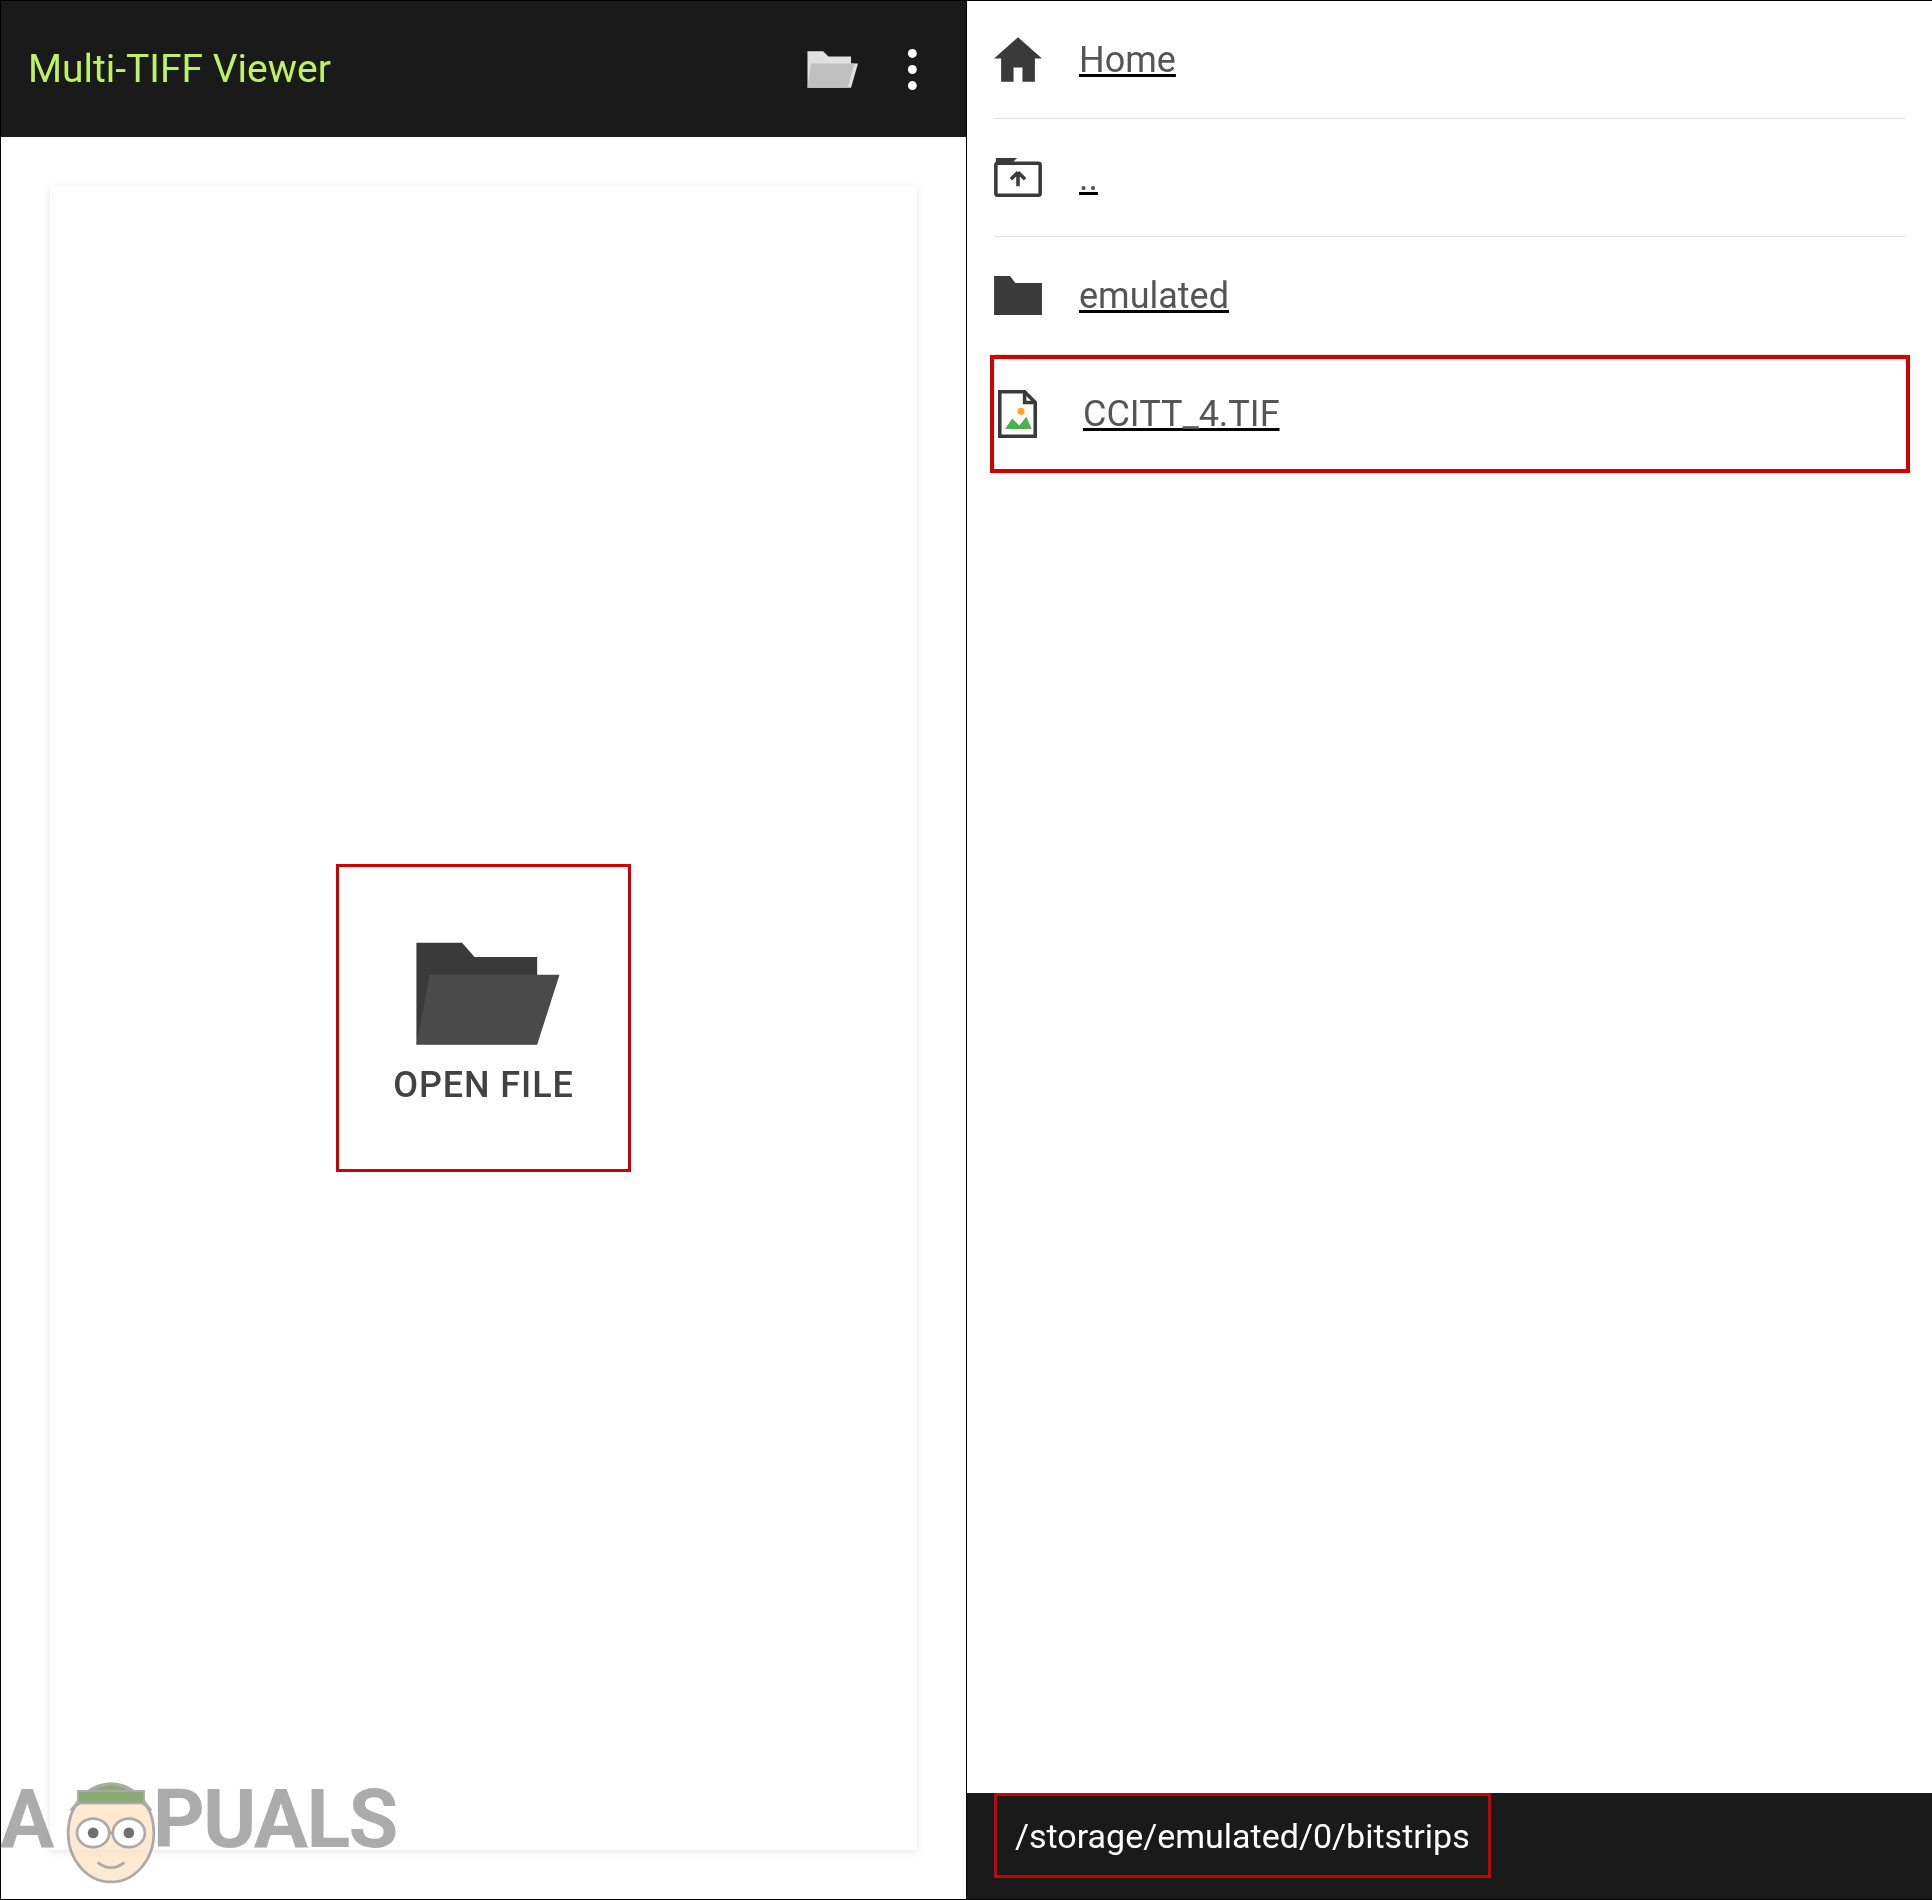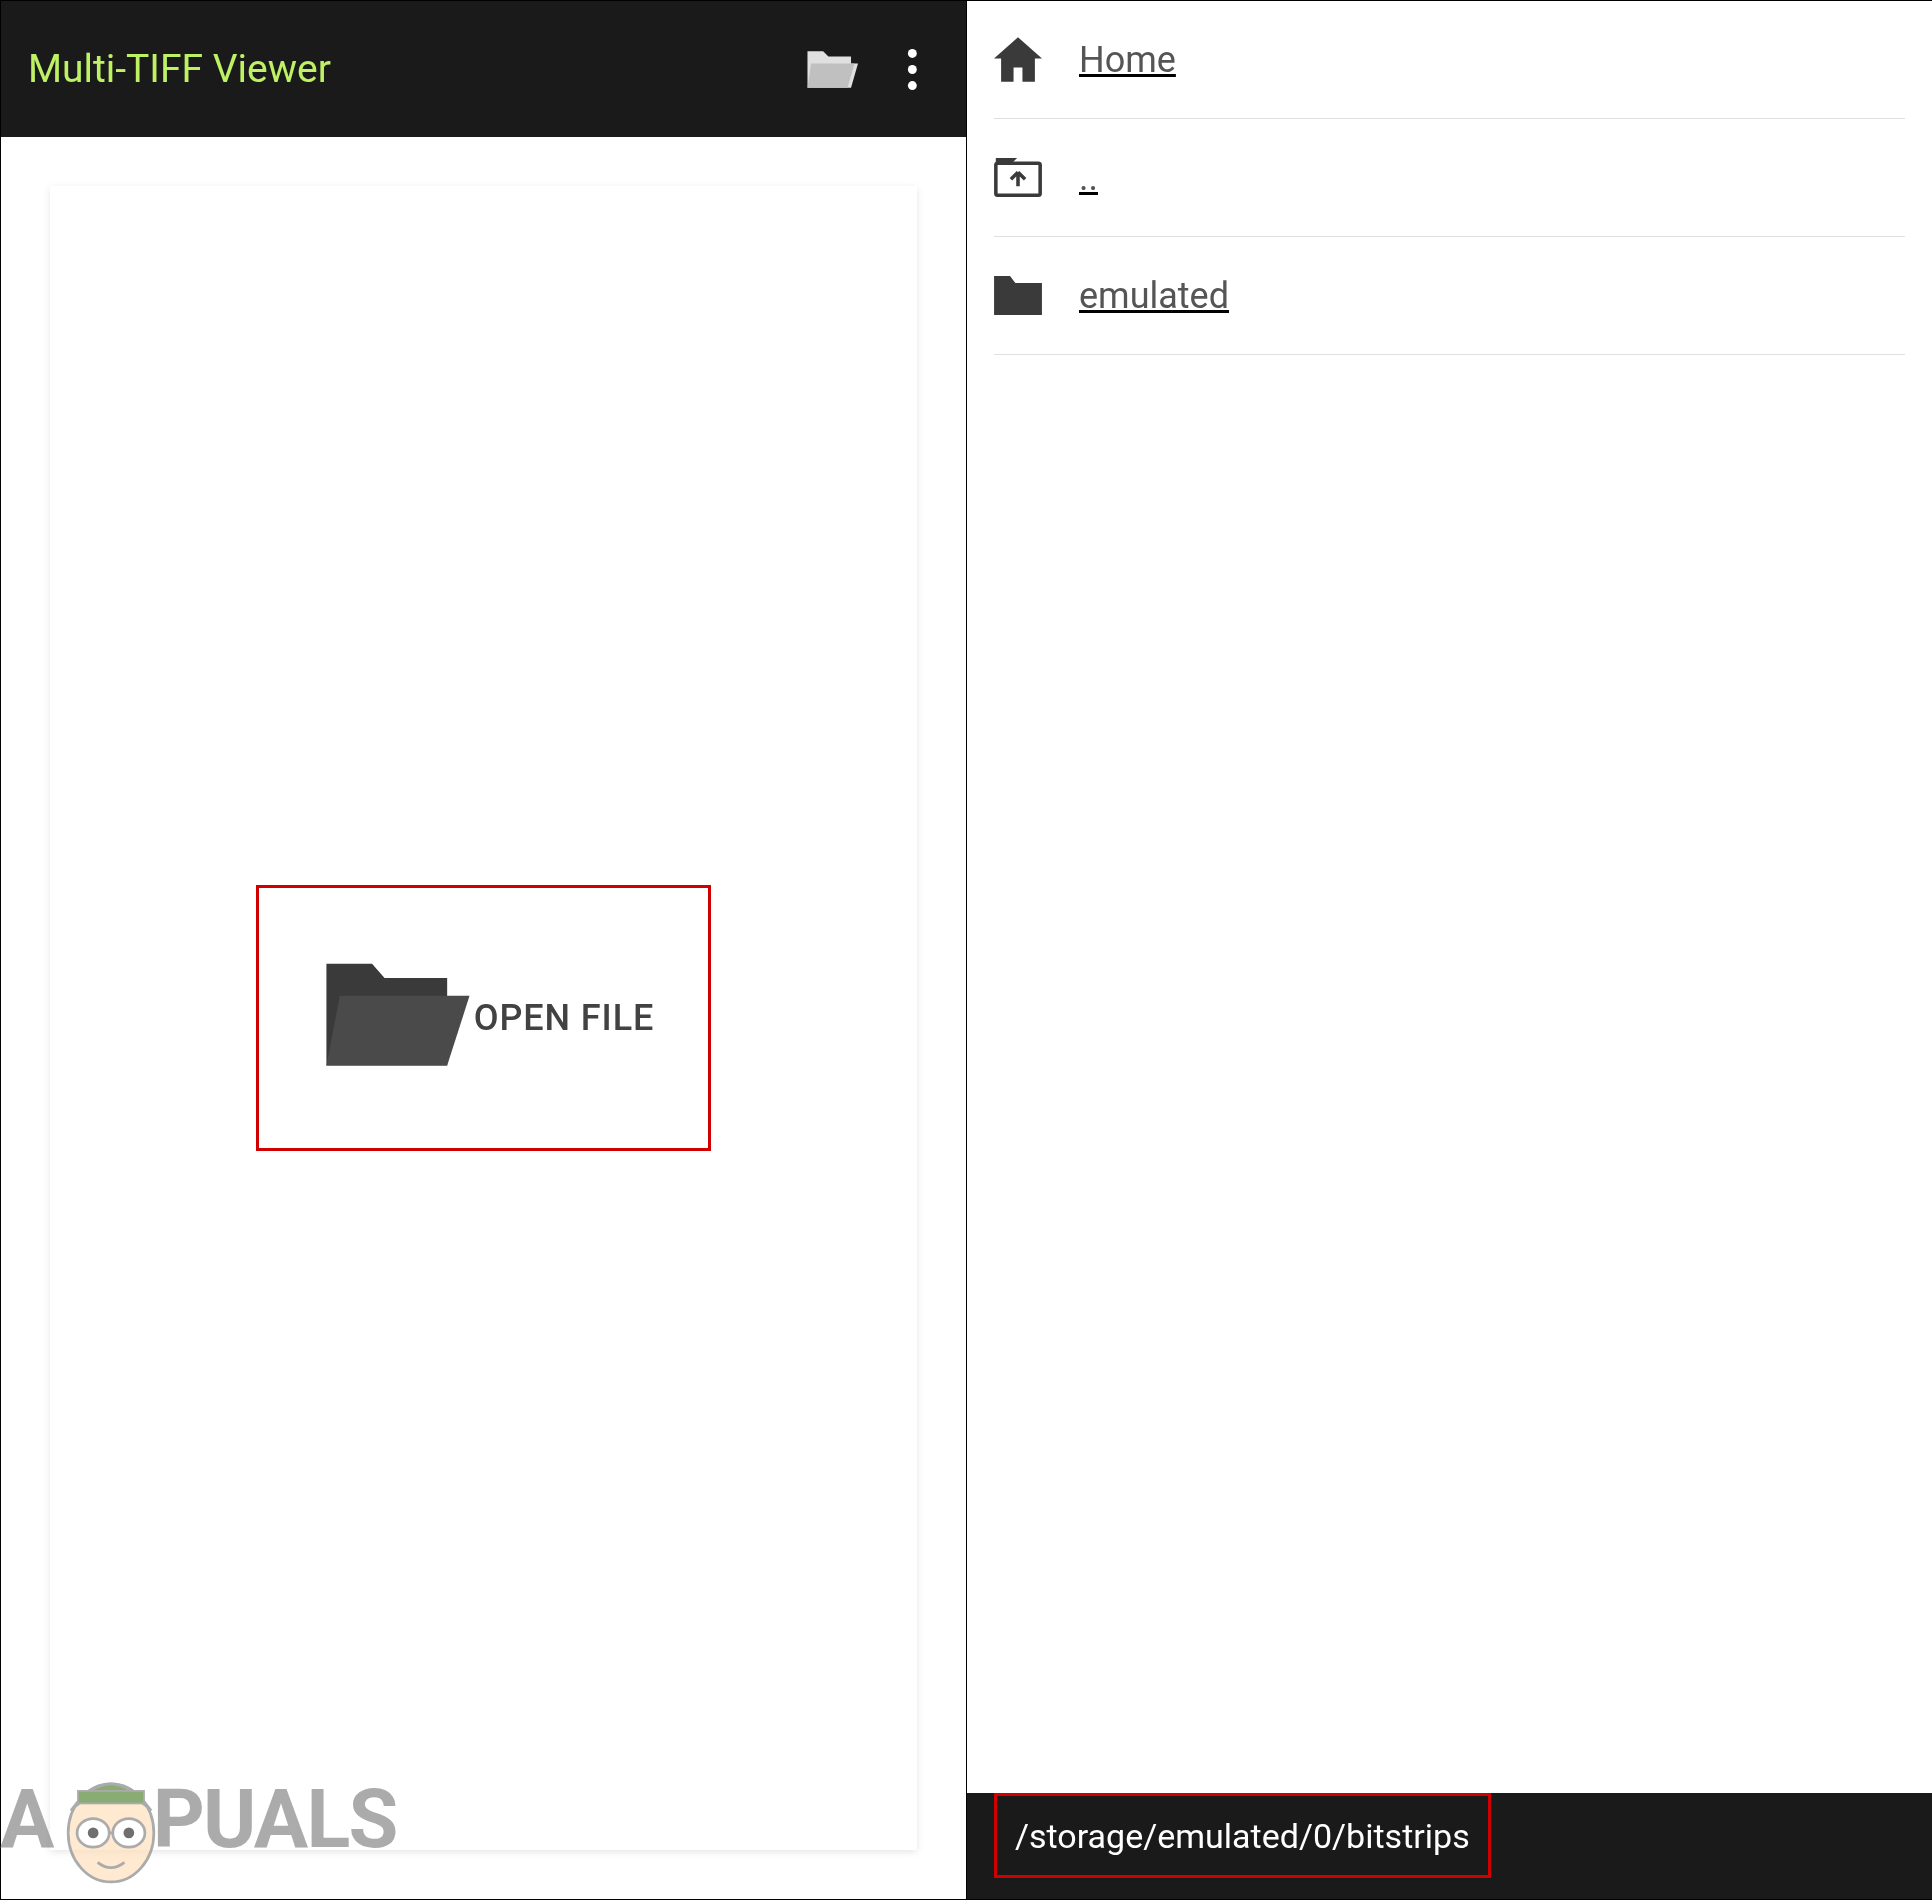--- a/index.html
+++ b/index.html
@@ -82,21 +82,21 @@
       width: 100%;
       height: 100%;
       display: flex;
       align-items: center;
       justify-content: center;
       box-shadow: 0 1.8px 7.2px rgba(0,0,0,0.1);
     }
     
     .open-file-button {
       display: flex;
-      flex-direction: row;
+      flex-direction: column;
       align-items: center;
       justify-content: center;
       cursor: pointer;
       padding: 63px 54px;
       border: 3.6px solid #d00000;
     }
     
     .open-file-icon {
       margin-bottom: 13.4px;
     }
@@ -258,20 +258,31 @@
 
         <div class="file-item">
           <div class="file-item-icon">
             <svg width="48" height="39" viewBox="0 0 54 44">
               <path d="M 0 8 L 0 44 L 54 44 L 54 8 L 24 8 L 18 0 L 0 0 Z" fill="#3a3a3a"></path>
             </svg>
           </div>
           <div class="file-item-label">emulated</div>
         </div>
 
+        <div class="file-item highlighted">
+          <div class="file-item-icon">
+            <svg width="39" height="48" viewBox="0 0 44 54">
+              <path d="M 2 2 L 2 52 L 42 52 L 42 14 L 30 2 Z" fill="#fff" stroke="#3a3a3a" stroke-width="4"></path>
+              <path d="M 30 2 L 30 14 L 42 14" fill="none" stroke="#3a3a3a" stroke-width="4"></path>
+              <circle cx="26" cy="24" r="4" fill="#ffa726"></circle>
+              <path d="M 8 44 L 16 32 L 24 40 L 32 30 L 38 44 Z" fill="#4caf50"></path>
+            </svg>
+          </div>
+          <div class="file-item-label">CCITT_4.TIF</div>
+        </div>
 
 
       </div>
       <div class="path-bar">
         <div class="path-text">/storage/emulated/0/bitstrips</div>
       </div>
     </div>
   </div>
 </div>
 

